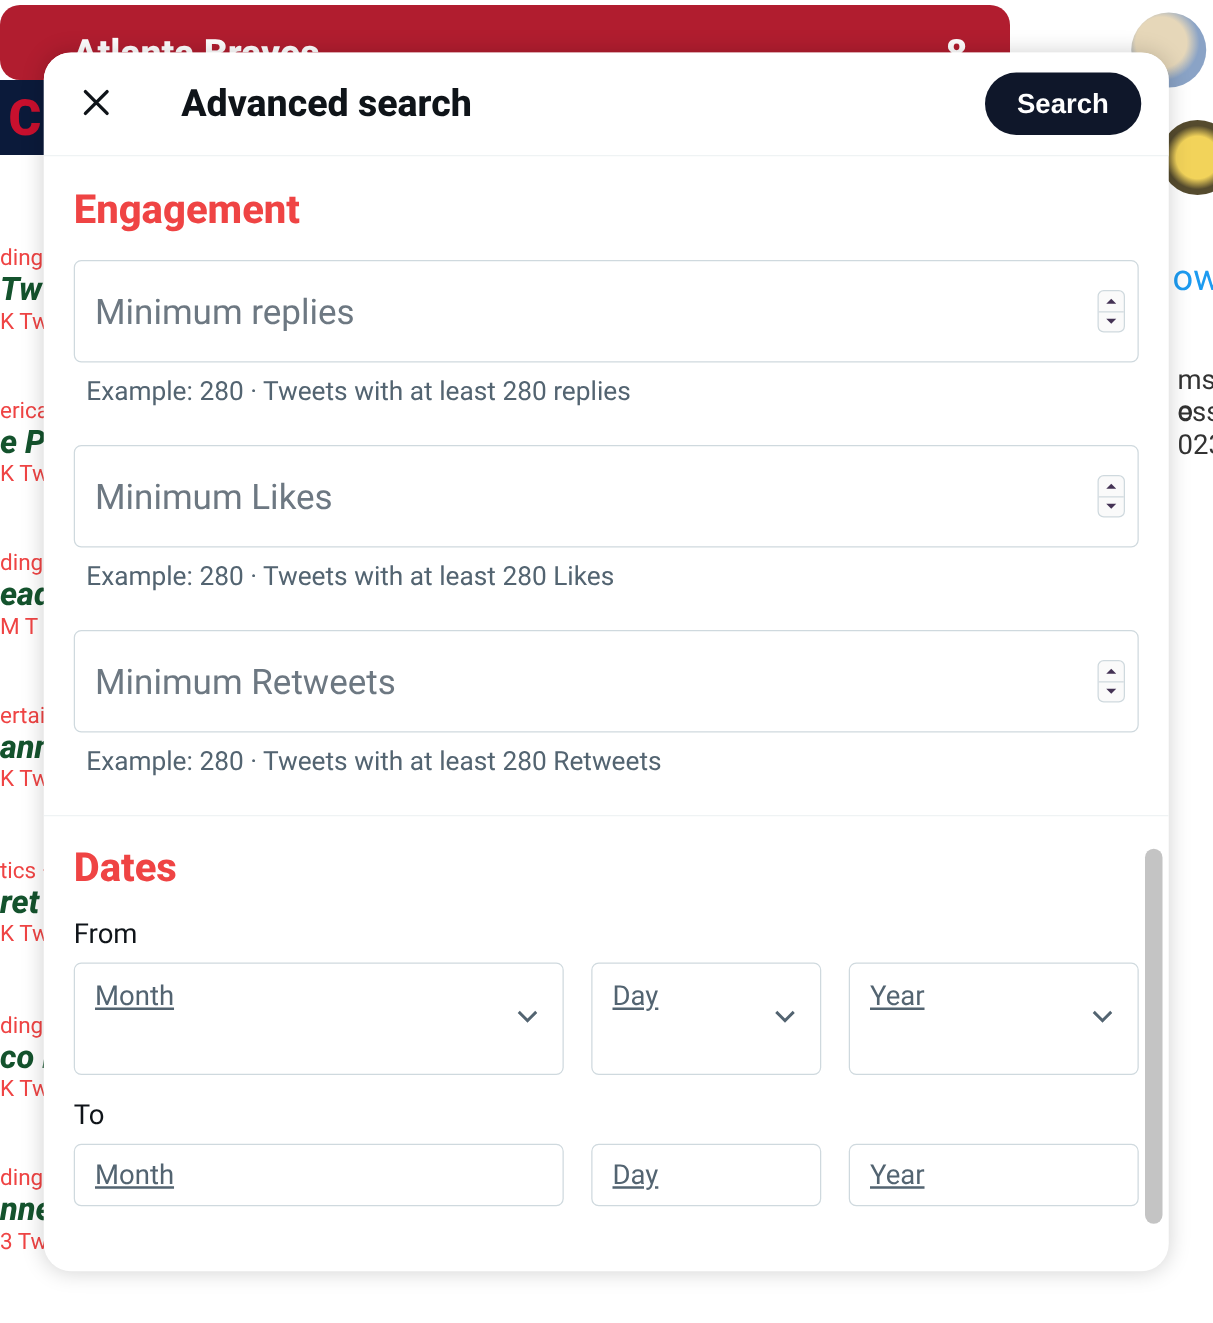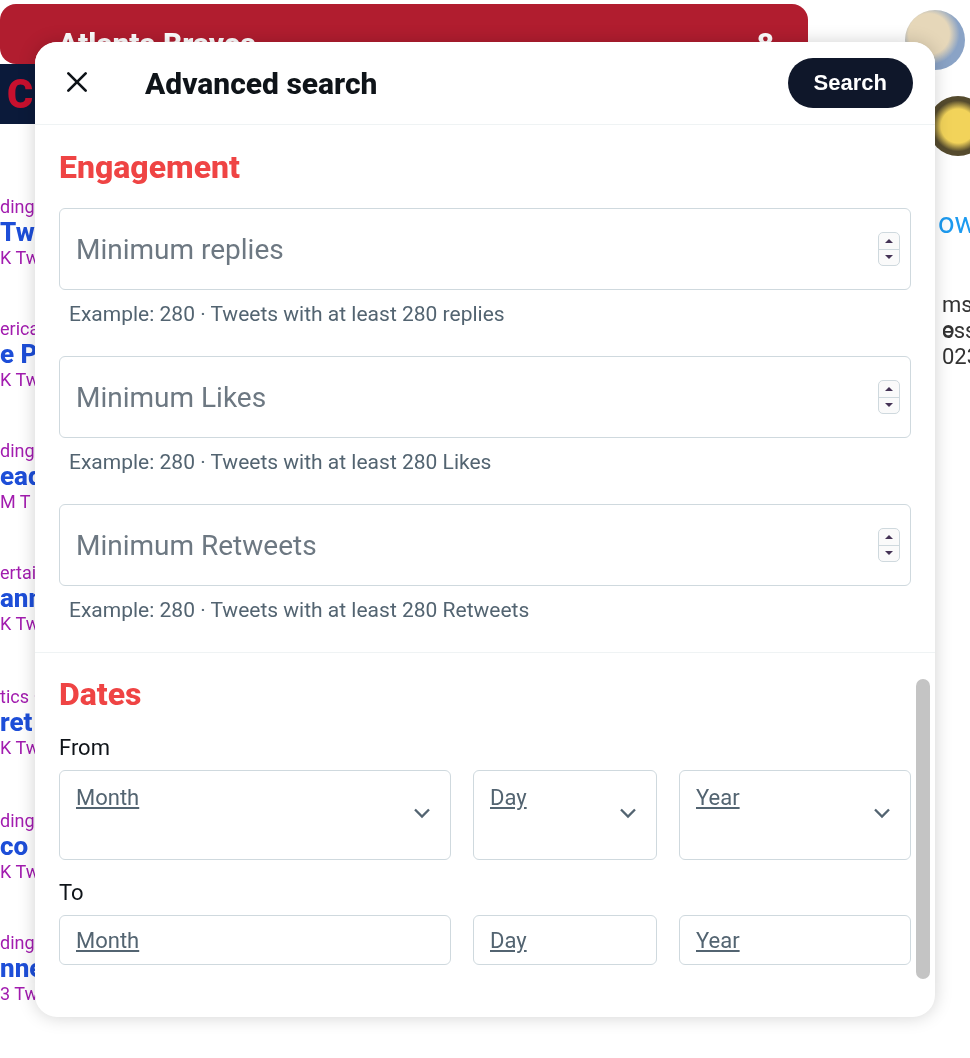--- a/index.html
+++ b/index.html
@@ -17,22 +17,22 @@
   .bg-banner-num {
     position: absolute; top: 22px; right: 34px; color:#fff; font-size: 30px; font-weight: 800;
   }
   .bg-avatar1 { position:absolute; top:10px; left:905px; width:60px; height:60px; border-radius:50%; background: radial-gradient(circle at 40% 40%, #e6d7b9 0 40%, #8aa3c6 60% 100%); }
   .bg-avatar2 { position:absolute; top:96px; left:928px; width:60px; height:60px; border-radius:50%; background: radial-gradient(circle at 50% 50%, #f2d35a 0 40%, #554b2e 60% 100%); }
   .bg-link { position:absolute; top:206px; left:938px; color:#1d9bf0; font-size:29px; font-weight:400; }
   .bg-small { position:absolute; color:#333; font-size:22px; }
   .bg-strip {
     position: absolute; left: 0; width: 40px; color:#0f1419;
   }
-  .trend-small { font-size: 18px; color:#a21caf; white-space:nowrap; }
-  .trend-main { font-size: 26px; font-weight: 800; color:#1d4ed8; white-space:nowrap;}
+  .trend-small { font-size: 18px; color:#ef4444; white-space:nowrap; }
+  .trend-main { font-size: 26px; font-weight: 800; color:#14532d; white-space:nowrap;font-style:italic;}
   .logo-c {
     position:absolute; top:64px; left:0; width:40px; height:60px;
     background:#0b1a3a; color:#c8102e; font-weight:900; font-size:40px;
     display:flex; align-items:center; justify-content:center;
   }
 
   .overlay {
     position:absolute; inset:0; background: rgba(0,0,0,0.0);
   }
   .modal {

